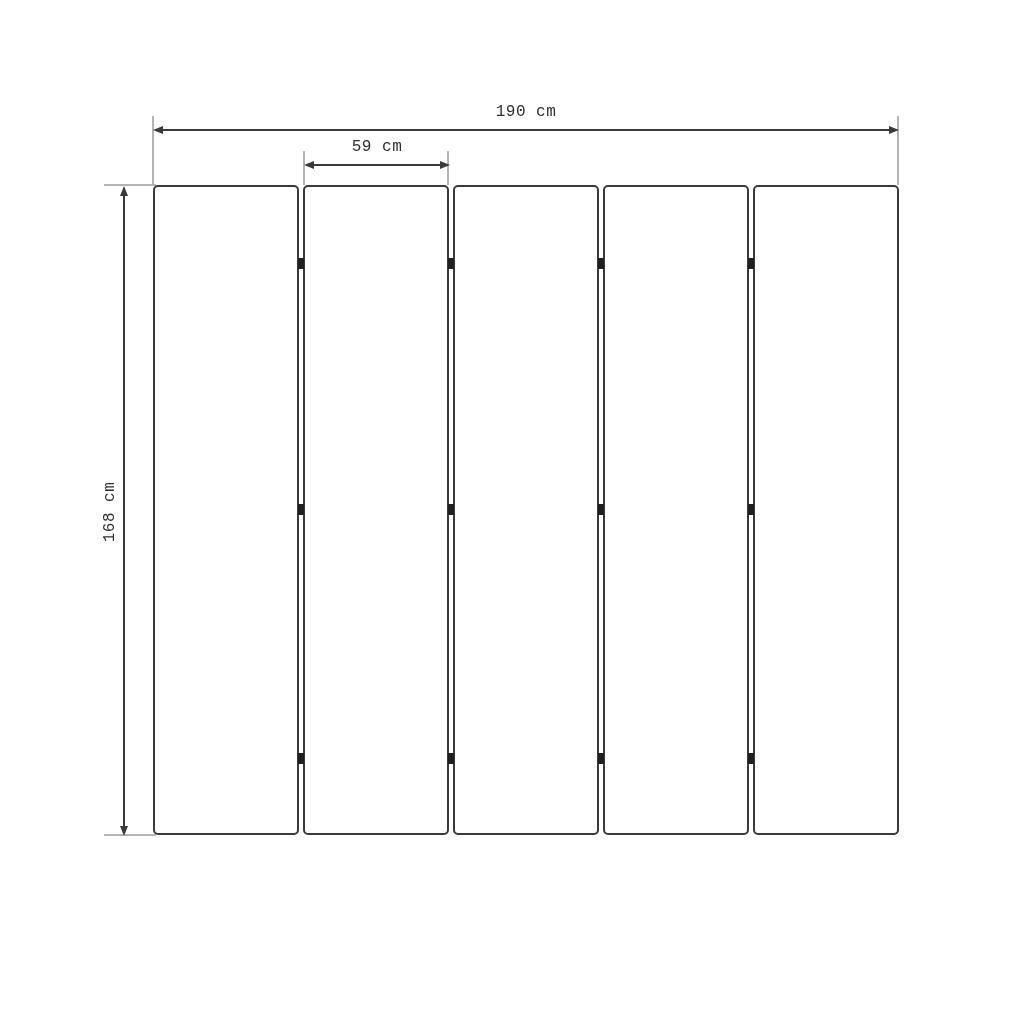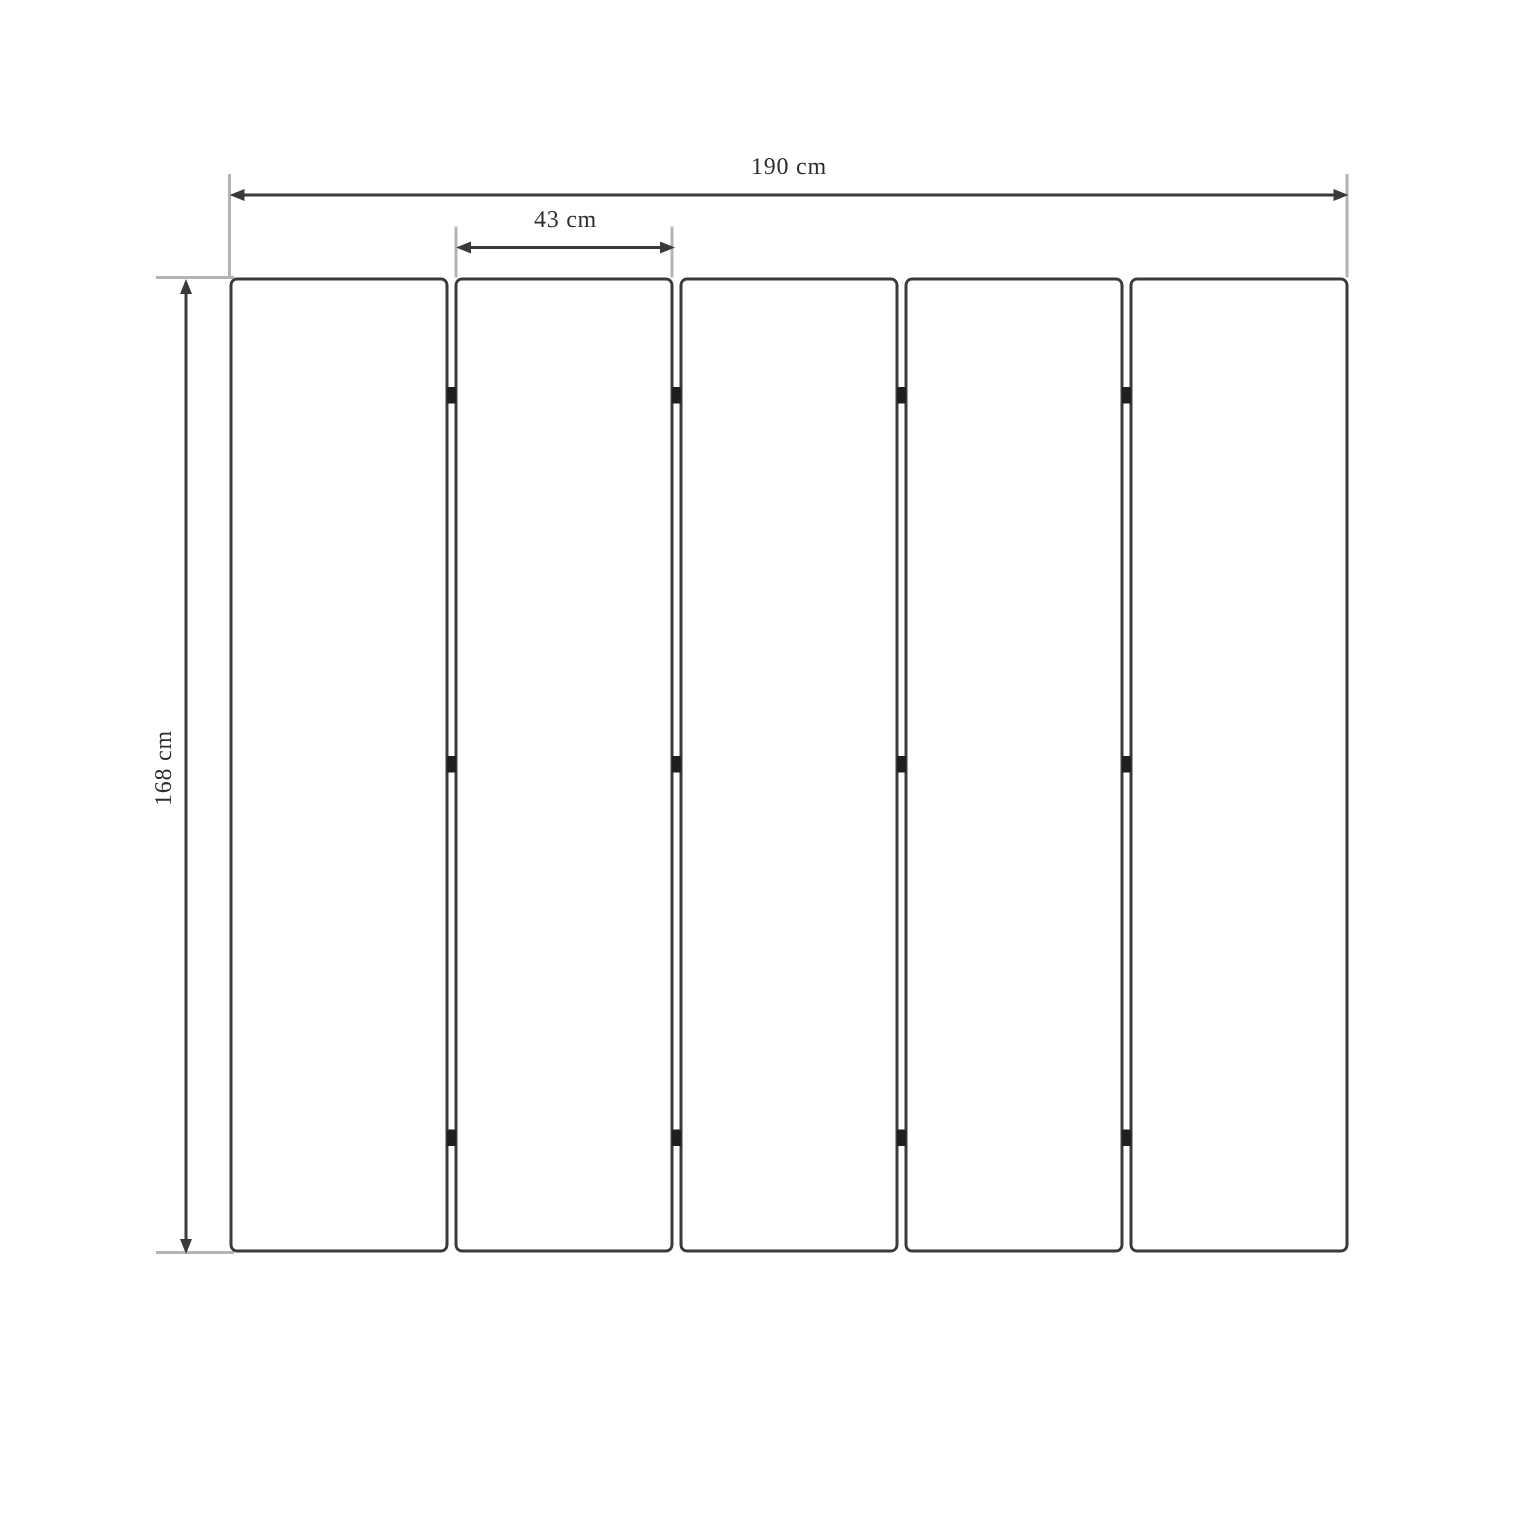--- a/index.html
+++ b/index.html
@@ -2,21 +2,21 @@
 <html><head>
 <meta charset="utf-8">
 <style>
   html, body { margin: 0; padding: 0; background: #ffffff; }
   .canvas {
     position: relative;
     width: 1024px;
     height: 1024px;
     background: #ffffff;
     overflow: hidden;
-    font-family: Liberation Serif, serif;
+    font-family: Liberation Mono, monospace;
   }
   
   .panel {
     position: absolute;
     top: 185px;
     width: 146px;
     height: 650px;
     box-sizing: border-box;
     border: 2px solid #3a3a3a;
     border-radius: 5px;
@@ -76,21 +76,21 @@
   <div class="ext-h" style="left:104px; top:834px; width:52px;"></div>
 
   <div class="dim-h" style="left:161px; top:129px; width:730px;"></div>
   <div class="arrow arrow-left" style="left:153px; top:126px;"></div>
   <div class="arrow arrow-right" style="left:889px; top:126px;"></div>
   <div class="dim-label" style="left:456px; top:103px;">190 cm</div>
 
   <div class="dim-h" style="left:312px; top:164px; width:130px;"></div>
   <div class="arrow arrow-left" style="left:304px; top:161px;"></div>
   <div class="arrow arrow-right" style="left:440px; top:161px;"></div>
-  <div class="dim-label" style="left:307px; top:138px;">43 cm</div>
+  <div class="dim-label" style="left:307px; top:138px;">59 cm</div>
 
   <div class="dim-v" style="left:123px; top:194px; width:2px; height:634px;"></div>
   <div class="arrow arrow-up" style="left:120px; top:186px;"></div>
   <div class="arrow arrow-down" style="left:120px; top:826px;"></div>
   <div class="dim-label rotated" style="left:40px; top:503px;">168 cm</div>
 
   <div id="panel-group">
       <div class="panel" style="left: 153px;"></div>
       <div class="panel" style="left: 303px;"></div>
       <div class="panel" style="left: 453px;"></div>

